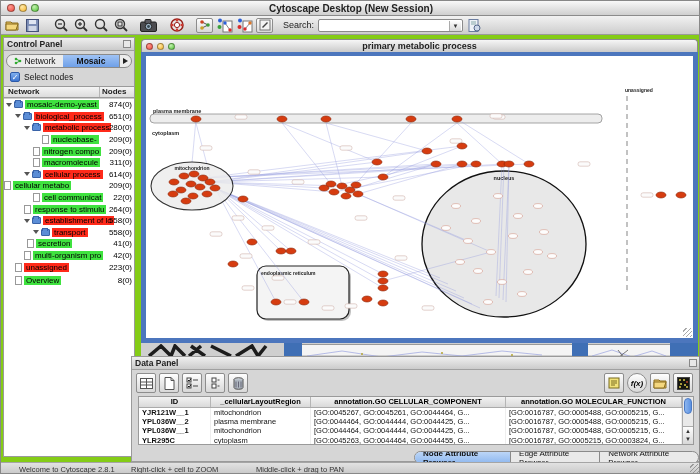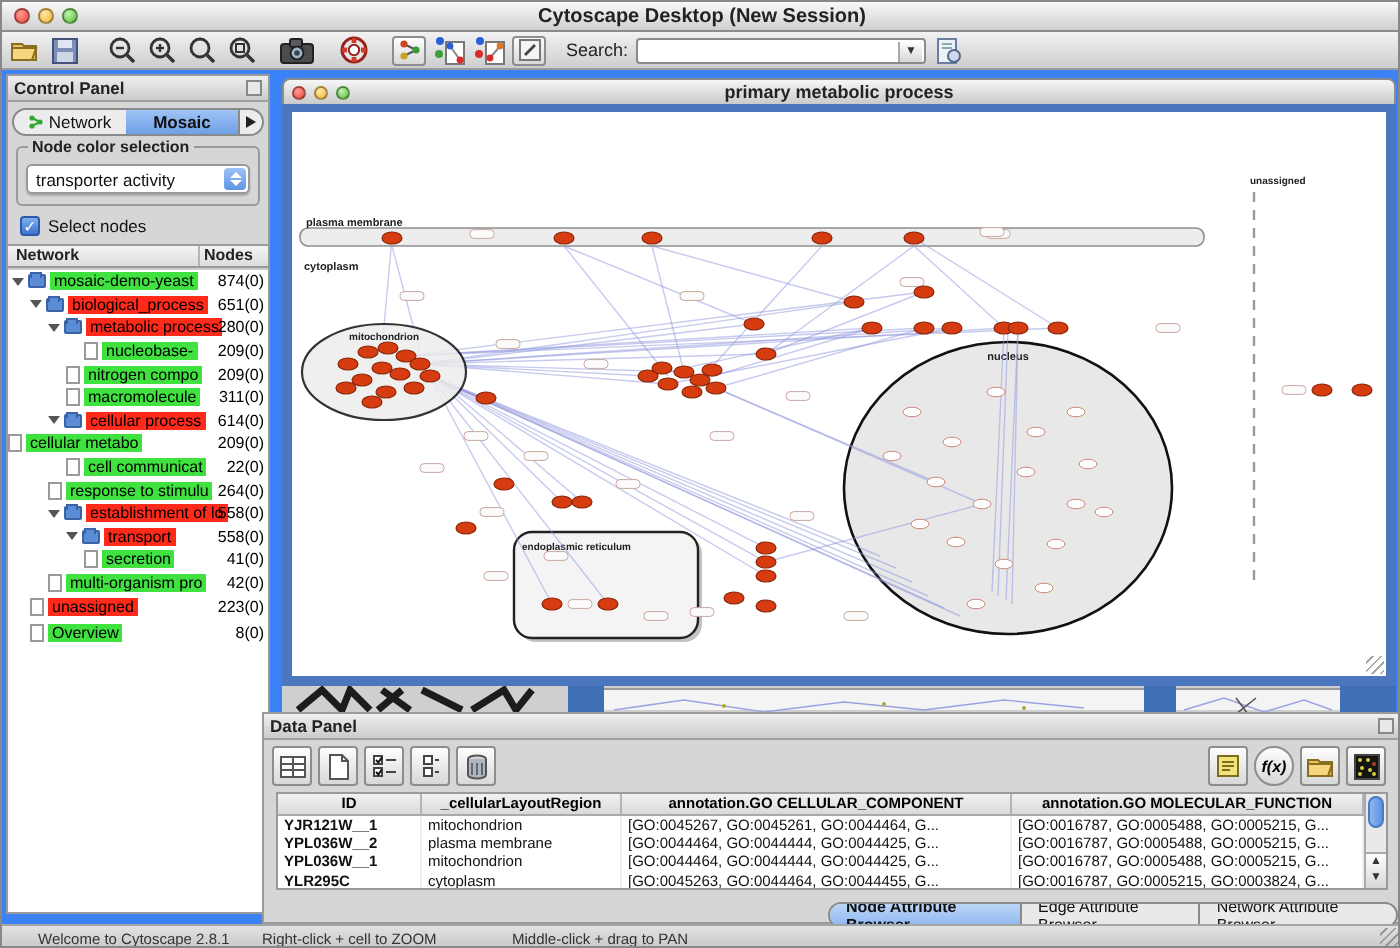--- a/index.html
+++ b/index.html
@@ -1,17 +1,17 @@
 <!DOCTYPE html>
 <html><head>
 <meta charset="utf-8">
 <style>
   * { margin:0; padding:0; box-sizing:border-box; }
   html,body { width:700px; height:474px; font-family:"Liberation Sans", sans-serif; }
-  #app { position:relative; width:700px; height:474px; background:#3b82f6; overflow:hidden; border:1px solid #888; }
+  #app { position:relative; width:700px; height:474px; background:#84cc16; overflow:hidden; border:1px solid #888; }
 
   
   .titlebar { position:absolute; left:0; top:0; width:700px; height:15px;
     background:linear-gradient(#f9f9f9,#cfcfcf); border-bottom:1px solid #8b8b8b;
     display:flex; align-items:center; }
   .lights { display:flex; gap:4px; margin-left:6px; }
   .light { width:8px; height:8px; border-radius:50%; border:1px solid rgba(0,0,0,.35); }
   .light.red{background:radial-gradient(circle at 35% 30%,#ff9a90,#ee4b40);}
   .light.yellow{background:radial-gradient(circle at 35% 30%,#ffe9a8,#f5b52e);}
   .light.green{background:radial-gradient(circle at 35% 30%,#c4f2b0,#52c336);}
@@ -261,30 +261,20 @@
           <span>Network</span>
         </div>
         <div class="cp-tab sel">
           <span>Mosaic</span>
         </div>
         <div class="cp-tab-arrow">
             <span class="tri-right"></span>
           </div>
       </div>
     </div>
-    <div class="groupbox">
-      <div class="legend">Node color selection</div>
-      <div class="select">
-        <span>transporter activity</span>
-        <span class="stepper">
-            <b class="up"></b>
-            <b class="dn"></b>
-          </span>
-      </div>
-    </div>
     <div class="cb-row">
       <div class="cb">✓</div>
       <div class="cb-label">Select nodes</div>
     </div>
     <div class="tree-colhdr">
       <div class="c1">Network</div>
       <div class="c2">Nodes</div>
     </div>
     <div class="tree" id="tree">
         <div class="tree-row" style="padding-left: 2px;">
@@ -346,21 +336,21 @@
           <span class="tw-folder"></span>
           <span class="chip red">establishment of lo</span>
           <span class="tree-nodes">558(0)</span>
         </div>
         <div class="tree-row" style="padding-left: 29px;">
           <span class="tw-arrow"></span>
           <span class="tw-folder"></span>
           <span class="chip red">transport</span>
           <span class="tree-nodes">558(0)</span>
         </div>
-        <div class="tree-row" style="padding-left: 38px;">
+        <div class="tree-row" style="padding-left: 23px;">
           <span class="tw-file"></span>
           <span class="chip green">secretion</span>
           <span class="tree-nodes">41(0)</span>
         </div>
         <div class="tree-row" style="padding-left: 20px;">
           <span class="tw-file"></span>
           <span class="chip green">multi-organism pro</span>
           <span class="tree-nodes">42(0)</span>
         </div>
         <div class="tree-row" style="padding-left: 11px;">

